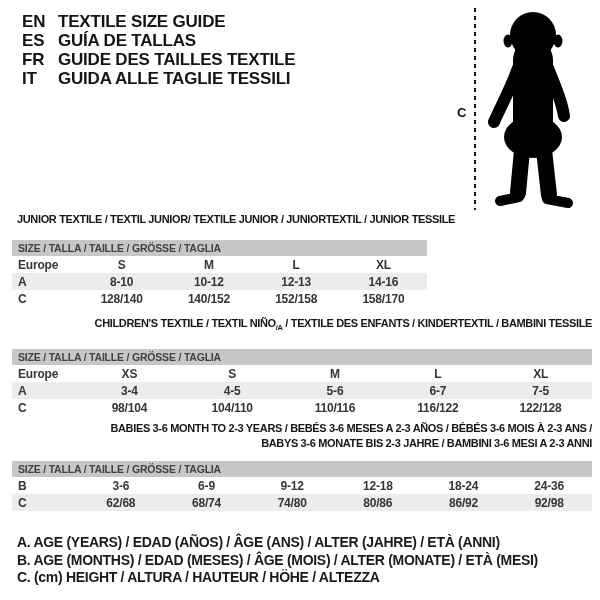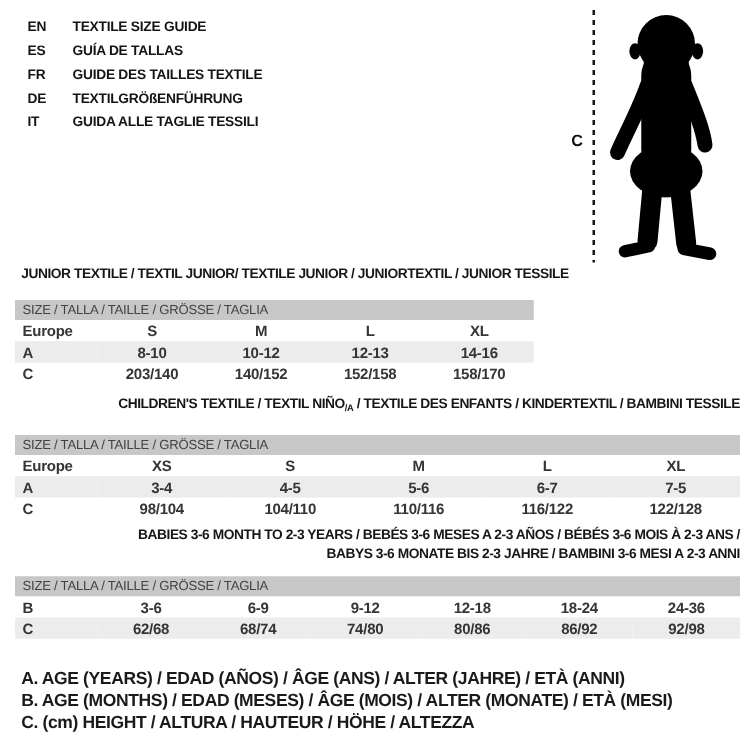--- a/index.html
+++ b/index.html
@@ -4,21 +4,21 @@
 <style>
   html,body{margin:0;padding:0;}
   body{
     width:600px;height:600px;position:relative;background:#ffffff;
     font-family:"Liberation Sans","DejaVu Sans",sans-serif;
     color:#1d1d1d;overflow:hidden;
   }
   
   .lang-block{position:absolute;left:22px;top:12px;}
   .lang-row{display:flex;height:19px;align-items:center;
-    font-weight:bold;font-size:11px;letter-spacing:-0.2px;color:#141414;}
+    font-weight:bold;font-size:17px;letter-spacing:-0.2px;color:#141414;}
   .lang-code{width:36px;flex:0 0 36px;}
   
   .figure{position:absolute;left:450px;top:5px;width:148px;height:210px;}
   .figure-c{position:absolute;left:7px;top:100px;font-weight:bold;font-size:13px;color:#111;}
   .dash-line{position:absolute;left:24px;top:3px;width:2px;height:202px;
     background:repeating-linear-gradient(to bottom,#141414 0 4px,transparent 4px 8px);}
   .baby{position:absolute;left:33px;top:3px;width:100px;height:202px;}
   
   .section{position:absolute;left:12px;}
   .sec1{top:212px;width:415px;}
@@ -26,21 +26,21 @@
   .sec3{top:421px;width:580px;}
   .section-title{font-weight:bold;font-size:11px;letter-spacing:-0.35px;
     color:#161616;margin-left:5px;line-height:15px;white-space:nowrap;text-align:right;}
   .section-title sub{font-size:7.5px;}
   .sec1 .size-table{margin-top:13px;}
   .sec2 .size-table{margin-top:14px;}
   .sec3 .size-table{margin-top:10px;}
   .size-table{border-collapse:collapse;table-layout:fixed;width:100%;}
   .size-table td{font-size:12px;font-weight:bold;color:#353535;height:17px;
     padding:0;text-align:center;letter-spacing:-0.2px;white-space:nowrap;}
-  .size-table td.size-bar{background:#c7c7c7;font-size:10.5px;font-weight:normal;
+  .size-table td.size-bar{background:#c7c7c7;font-size:10.5px;font-weight:bold;
     color:#424242;height:16px;text-align:left;padding-left:6px;letter-spacing:-0.2px;margin-left:32px;}
   .size-table td.row-label{text-align:left;padding-left:6px;}
   .size-table tbody tr:nth-child(even) td{background:#ececec;}
   
   .footnotes{position:absolute;left:17px;top:534px;}
   .footnote{font-weight:bold;font-size:14px;letter-spacing:-0.3px;
     line-height:17.5px;color:#1a1a1a;white-space:nowrap;}
 </style>
 </head>
 <body>
@@ -50,24 +50,20 @@
     <span class="lang-code">EN</span>
     <span class="lang-label">TEXTILE SIZE GUIDE</span>
   </div>
   <div class="lang-row">
     <span class="lang-code">ES</span>
     <span class="lang-label">GUÍA DE TALLAS</span>
   </div>
   <div class="lang-row">
     <span class="lang-code">FR</span>
     <span class="lang-label">GUIDE DES TAILLES TEXTILE</span>
-  </div>
-  <div class="lang-row">
-    <span class="lang-code">DE</span>
-    <span class="lang-label">TEXTILGRÖßENFÜHRUNG</span>
   </div>
   <div class="lang-row">
     <span class="lang-code">IT</span>
     <span class="lang-label">GUIDA ALLE TAGLIE TESSILI</span>
   </div>
 </div>
 
 <div class="figure">
   <span class="figure-c">C</span>
   <div class="dash-line"></div>
@@ -125,21 +121,21 @@
         </tr>
         <tr>
           <td class="row-label">A</td>
           <td>8-10</td>
           <td>10-12</td>
           <td>12-13</td>
           <td>14-16</td>
         </tr>
         <tr>
           <td class="row-label">C</td>
-          <td>203/140</td>
+          <td>128/140</td>
           <td>140/152</td>
           <td>152/158</td>
           <td>158/170</td>
         </tr>
       </tbody>
     </table>
 </div>
 
 <div class="section sec2">
   <div class="section-title">

